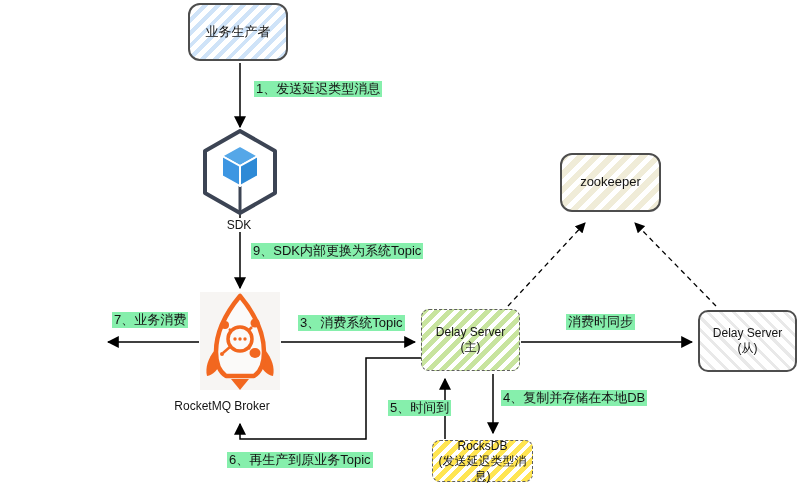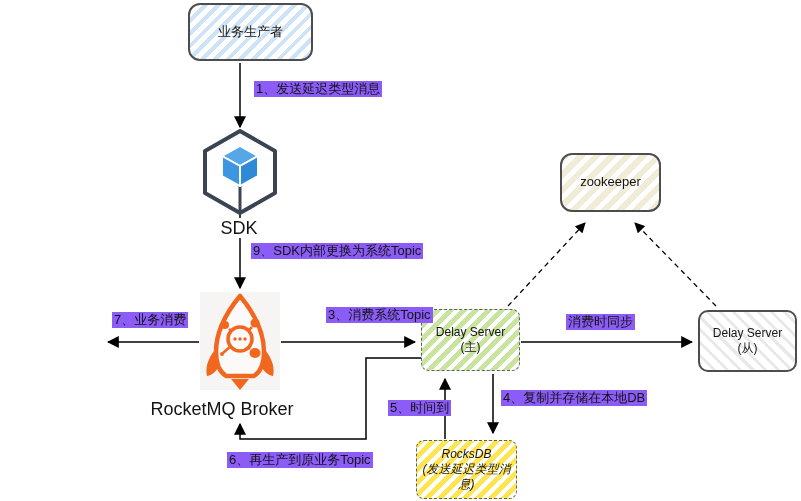--- a/index.html
+++ b/index.html
@@ -13,23 +13,23 @@
     text-align:center;font-size:13px;line-height:1.25;box-sizing:border-box;
   }
   .solid-border{border:2px solid #4d4d4d;border-radius:12px;}
   .dashed-border{border:1.5px dashed #5f5f5f;border-radius:8px;}
   .stripe-blue  {background:repeating-linear-gradient(135deg,var(--producer-stripe) 0 4px,#ffffff 4px 9px);}
   .stripe-green {background:repeating-linear-gradient(135deg,var(--delay-master-stripe) 0 5px,#ffffff 5px 9px);}
   .stripe-yellow{background:repeating-linear-gradient(135deg,var(--rocksdb-stripe) 0 5px,#ffffff 5px 9px);}
   .stripe-cream {background:repeating-linear-gradient(135deg,var(--zookeeper-stripe) 0 6px,#ffffff 6px 11px);}
   .stripe-gray  {background:repeating-linear-gradient(45deg,var(--delay-slave-stripe) 0 3px,#ffffff 3px 9px);}
   .edge-label{
-    position:absolute;font-size:13px;white-space:nowrap;background:#8b5cf6;padding:0 2px;line-height:1.2;
+    position:absolute;font-size:13px;white-space:nowrap;background:#86efac;padding:0 2px;line-height:1.2;
   }
-  .icon-label{position:absolute;text-align:center;font-size:18px;}
+  .icon-label{position:absolute;text-align:center;font-size:12px;}
   .icon-label span{background:#fff;padding:0 2px;}
   #broker-tile{position:absolute;left:200px;top:292px;width:80px;height:98px;background:#f7f5f3;}
   .small{font-size:12px;}
 </style>
 </head>
 <body>
 
 <div id="canvas">
 
   <svg id="arrows" viewBox="0 0 801 501">
@@ -43,40 +43,40 @@
     <path d="M199,342 H108" stroke="#000" stroke-width="1.5" fill="none" marker-end="url(#ah)"></path>
     <path d="M281,342 H415" stroke="#000" stroke-width="1.5" fill="none" marker-end="url(#ah)"></path>
     <path d="M521,342 H692" stroke="#000" stroke-width="1.5" fill="none" marker-end="url(#ah)"></path>
     <path d="M493,374 V433" stroke="#000" stroke-width="1.5" fill="none" marker-end="url(#ah)"></path>
     <path d="M445,439 V379" stroke="#000" stroke-width="1.5" fill="none" marker-end="url(#ah)"></path>
     <path d="M421,358 H366 V439 H240 V424" stroke="#000" stroke-width="1.5" fill="none" marker-end="url(#ah)"></path>
     <path d="M508,306 L585,223" stroke="#000" stroke-width="1.3" stroke-dasharray="5 4" fill="none" marker-end="url(#ah)"></path>
     <path d="M716,306 L635,223" stroke="#000" stroke-width="1.3" stroke-dasharray="5 4" fill="none" marker-end="url(#ah)"></path>
   </svg>
 
-  <div class="node solid-border stripe-blue" style="left:188px;top:3px;width:125px;height:58px;">
+  <div class="node solid-border stripe-blue" style="left:188px;top:3px;width:100px;height:58px;">
     <span>业务生产者</span>
   </div>
 
 
   <div class="node solid-border stripe-cream" style="left:560px;top:153px;width:101px;height:59px;">
     <span>zookeeper</span>
   </div>
 
   <div class="node dashed-border stripe-green small" style="left:421px;top:309px;width:99px;height:62px;">
     <span>Delay Server</span>
     <span>(主)</span>
   </div>
 
   <div class="node solid-border stripe-gray small" style="left:698px;top:310px;width:99px;height:62px;border-radius:10px;">
     <span>Delay Server</span>
     <span>(从)</span>
   </div>
 
-  <div class="node dashed-border stripe-yellow small" style="left:416px;top:440px;width:101px;height:59px;font-style:italic;">
+  <div class="node dashed-border stripe-yellow small" style="left:432px;top:440px;width:101px;height:42px;">
     <span>RocksDB</span>
     <span>(发送延迟类型消息)</span>
   </div>
 
   <svg style="position:absolute;left:201px;top:129px;" width="78" height="86" viewBox="0 0 78 86">
     <polygon points="39,2 74,22 74,64 39,84 4,64 4,22" fill="none" stroke="#3c4454" stroke-width="4" stroke-linejoin="round"></polygon>
     <line x1="39" y1="84" x2="39" y2="57" stroke="#3c4454" stroke-width="3"></line>
     <polygon points="39,17 57,27 39,37 21,27" fill="#55a7e8" stroke="#fff" stroke-width="2" stroke-linejoin="round"></polygon>
     <polygon points="21,27 39,37 39,57 21,47" fill="#3d96e2" stroke="#fff" stroke-width="2" stroke-linejoin="round"></polygon>
     <polygon points="57,27 39,37 39,57 57,47" fill="#2e8ad6" stroke="#fff" stroke-width="2" stroke-linejoin="round"></polygon>
@@ -104,20 +104,20 @@
       <circle cx="40" cy="47" r="1.7" fill="#f2671f"></circle>
       <circle cx="45" cy="47" r="1.7" fill="#f2671f"></circle>
     </svg>
   </div>
   <div class="icon-label" style="left:142px;top:399px;width:160px;">
     <span>RocketMQ Broker</span>
   </div>
 
   <div class="edge-label" style="left:254px;top:81px;">1、发送延迟类型消息</div>
   <div class="edge-label" style="left:251px;top:243px;">9、SDK内部更换为系统Topic</div>
-  <div class="edge-label" style="left:298px;top:307px;margin-left:28px;">3、消费系统Topic</div>
+  <div class="edge-label" style="left:298px;top:315px;">3、消费系统Topic</div>
   <div class="edge-label" style="left:112px;top:312px;">7、业务消费</div>
   <div class="edge-label" style="left:566px;top:314px;">消费时同步</div>
   <div class="edge-label" style="left:501px;top:390px;">4、复制并存储在本地DB</div>
   <div class="edge-label" style="left:388px;top:400px;">5、时间到</div>
   <div class="edge-label" style="left:227px;top:452px;">6、再生产到原业务Topic</div>
 
 </div>
 
 </body></html>

